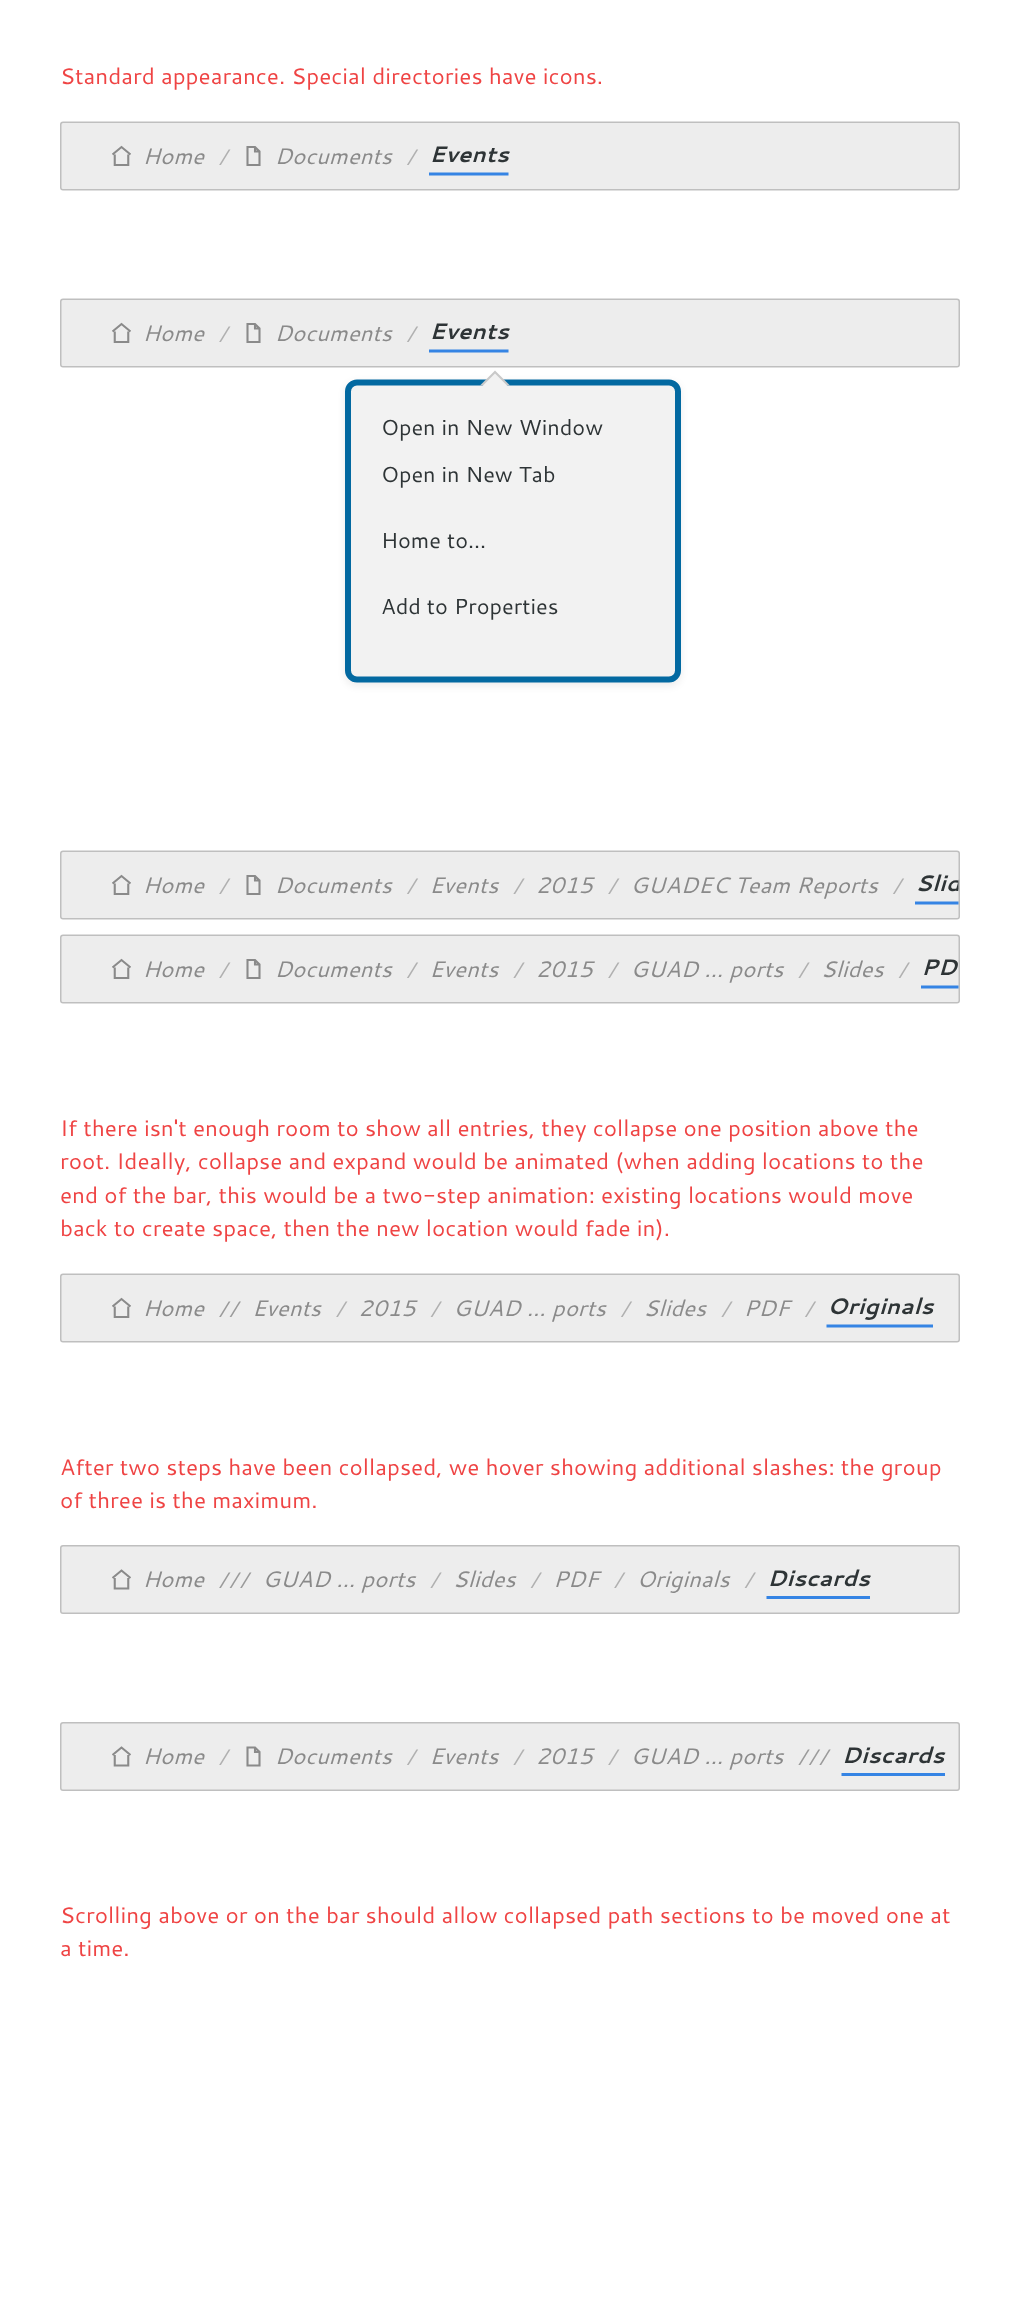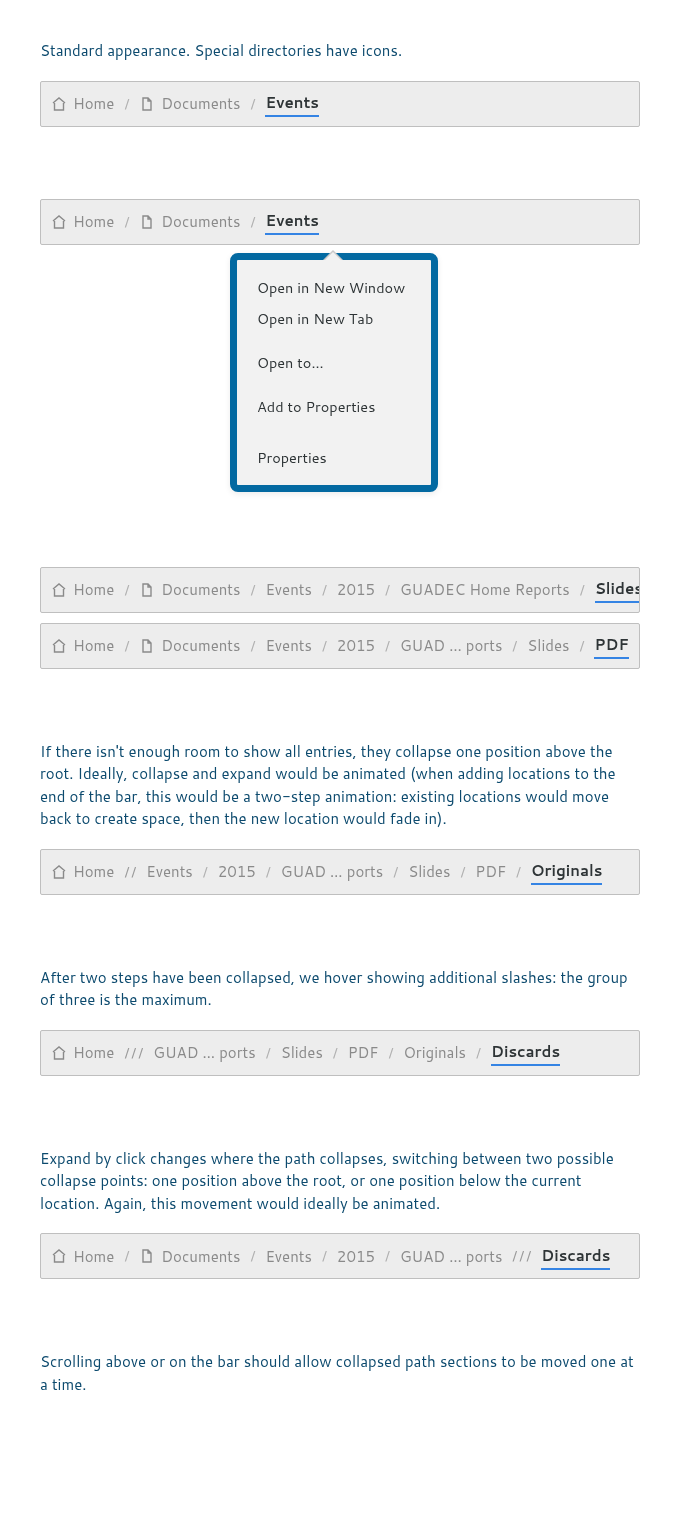--- a/index.html
+++ b/index.html
@@ -6,39 +6,40 @@
   html, body { margin: 0; padding: 0; }
   body {
     font-family: Cantarell, "Segoe UI", -apple-system, BlinkMacSystemFont, sans-serif;
     font-size: 15px;
     color: #2e3436;
     background: #ffffff;
     width: 680px;
   }
   .page { padding: 40px 40px 60px 40px; }
   .desc {
-    color: #0c4a6e;
+    color: #ef4444;
     line-height: 1.5;
     margin: 0 0 18px 0;
   }
   .desc + .bar { margin-top: 18px; }
   .block { margin-bottom: 72px; }
   .bar {
     border: 1px solid #bfbfbf;
     background: #ededed;
     border-radius: 2px;
-    padding: 0 10px;
+    padding: 0 32px;
     height: 46px;
     display: flex;
     align-items: center;
     gap: 10px;
     font-size: 15px;
     white-space: nowrap;
     overflow: hidden;
     margin-bottom: 10px;
+    font-style: italic;
   }
   .crumb {
     color: #8a8a8a;
     display: inline-flex;
     align-items: center;
     gap: 6px;
     cursor: pointer;
   }
   .crumb.current {
     color: #2e3436;
@@ -65,23 +66,23 @@
     height: 16px;
   }
   .icon svg { width: 16px; height: 16px; stroke: #8a8a8a; fill: none; stroke-width: 1.4; }
 
   
   .popover-wrap { position: relative; }
   .popover {
     position: absolute;
     top: -2px;
     left: 190px;
-    width: 208px;
+    width: 224px;
     background: #f2f2f2;
-    border: 7px solid #0369a1;
+    border: 4px solid #0369a1;
     border-radius: 8px;
     padding: 12px 0;
     box-shadow: 0 2px 6px rgba(0,0,0,0.08);
   }
   .popover::before {
     content: "";
     position: absolute;
     top: -10px;
     left: 86px;
     width: 0; height: 0;
@@ -165,26 +166,25 @@
       <span class="sep">/</span>
       <span class="crumb current">
         <span>Events</span>
       </span>
     </div>
     <div class="popover-wrap">
       <div class="popover">
         <div class="item">Open in New Window</div>
         <div class="item">Open in New Tab</div>
         <div class="divider"></div>
-        <div class="item">Open to…</div>
+        <div class="item">Home to…</div>
         <div class="divider"></div>
         <div class="item">Add to Properties</div>
         <div class="divider"></div>
         <div class="divider"></div>
-        <div class="item">Properties</div>
       </div>
       <div class="popover-spacer"></div>
     </div>
   </div>
 
   <div class="block">
     <div class="bar">
       <span class="crumb">
         <span class="icon">
             <svg viewBox="0 0 16 16">
@@ -205,21 +205,21 @@
       <span class="sep">/</span>
       <span class="crumb">
           <span>Events</span>
         </span>
       <span class="sep">/</span>
       <span class="crumb">
           <span>2015</span>
         </span>
       <span class="sep">/</span>
       <span class="crumb">
-          <span>GUADEC Home Reports</span>
+          <span>GUADEC Team Reports</span>
         </span>
       <span class="sep">/</span>
       <span class="crumb current">
           <span>Slides</span>
         </span>
     </div>
 
     <div class="bar">
       <span class="crumb">
         <span class="icon">
@@ -334,21 +334,20 @@
           <span>Originals</span>
         </span>
       <span class="sep">/</span>
       <span class="crumb current">
           <span>Discards</span>
         </span>
     </div>
   </div>
 
   <div class="block">
-    <p class="desc">Expand by click changes where the path collapses, switching between two possible collapse points: one position above the root, or one position below the current location. Again, this movement would ideally be animated.</p>
     <div class="bar">
       <span class="crumb">
         <span class="icon">
             <svg viewBox="0 0 16 16">
               <path d="M2 7 L8 2 L14 7 M3.5 7 V14 H12.5 V7"></path>
             </svg>
           </span>
         <span>Home</span>
       </span>
       <span class="sep">/</span>

